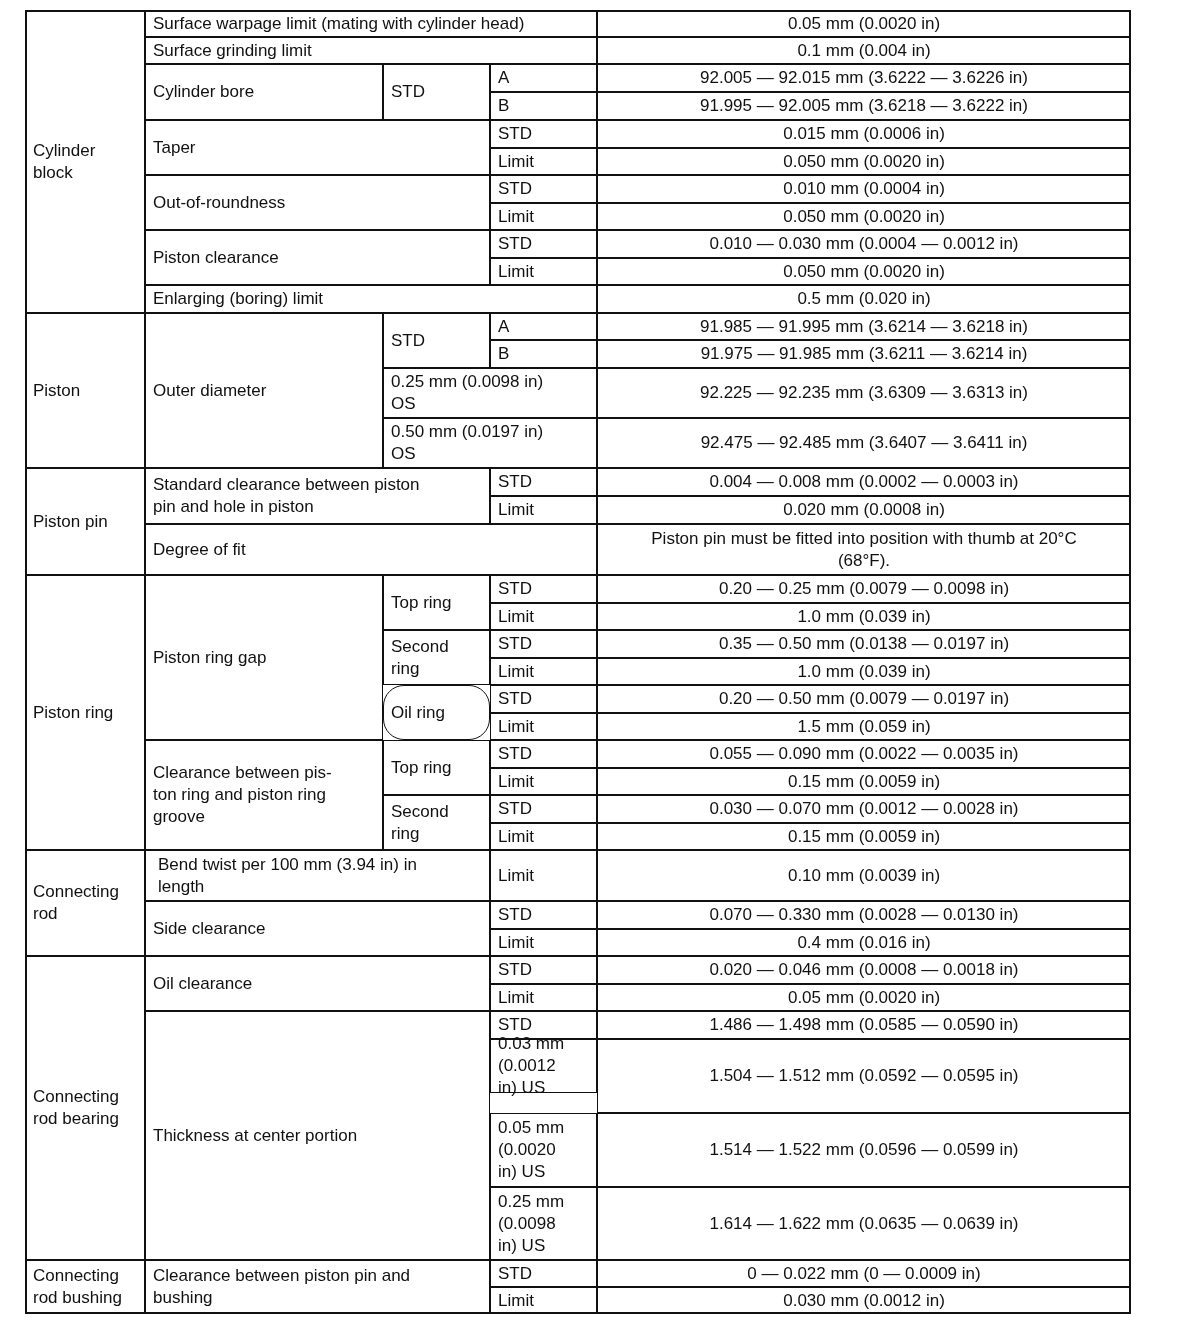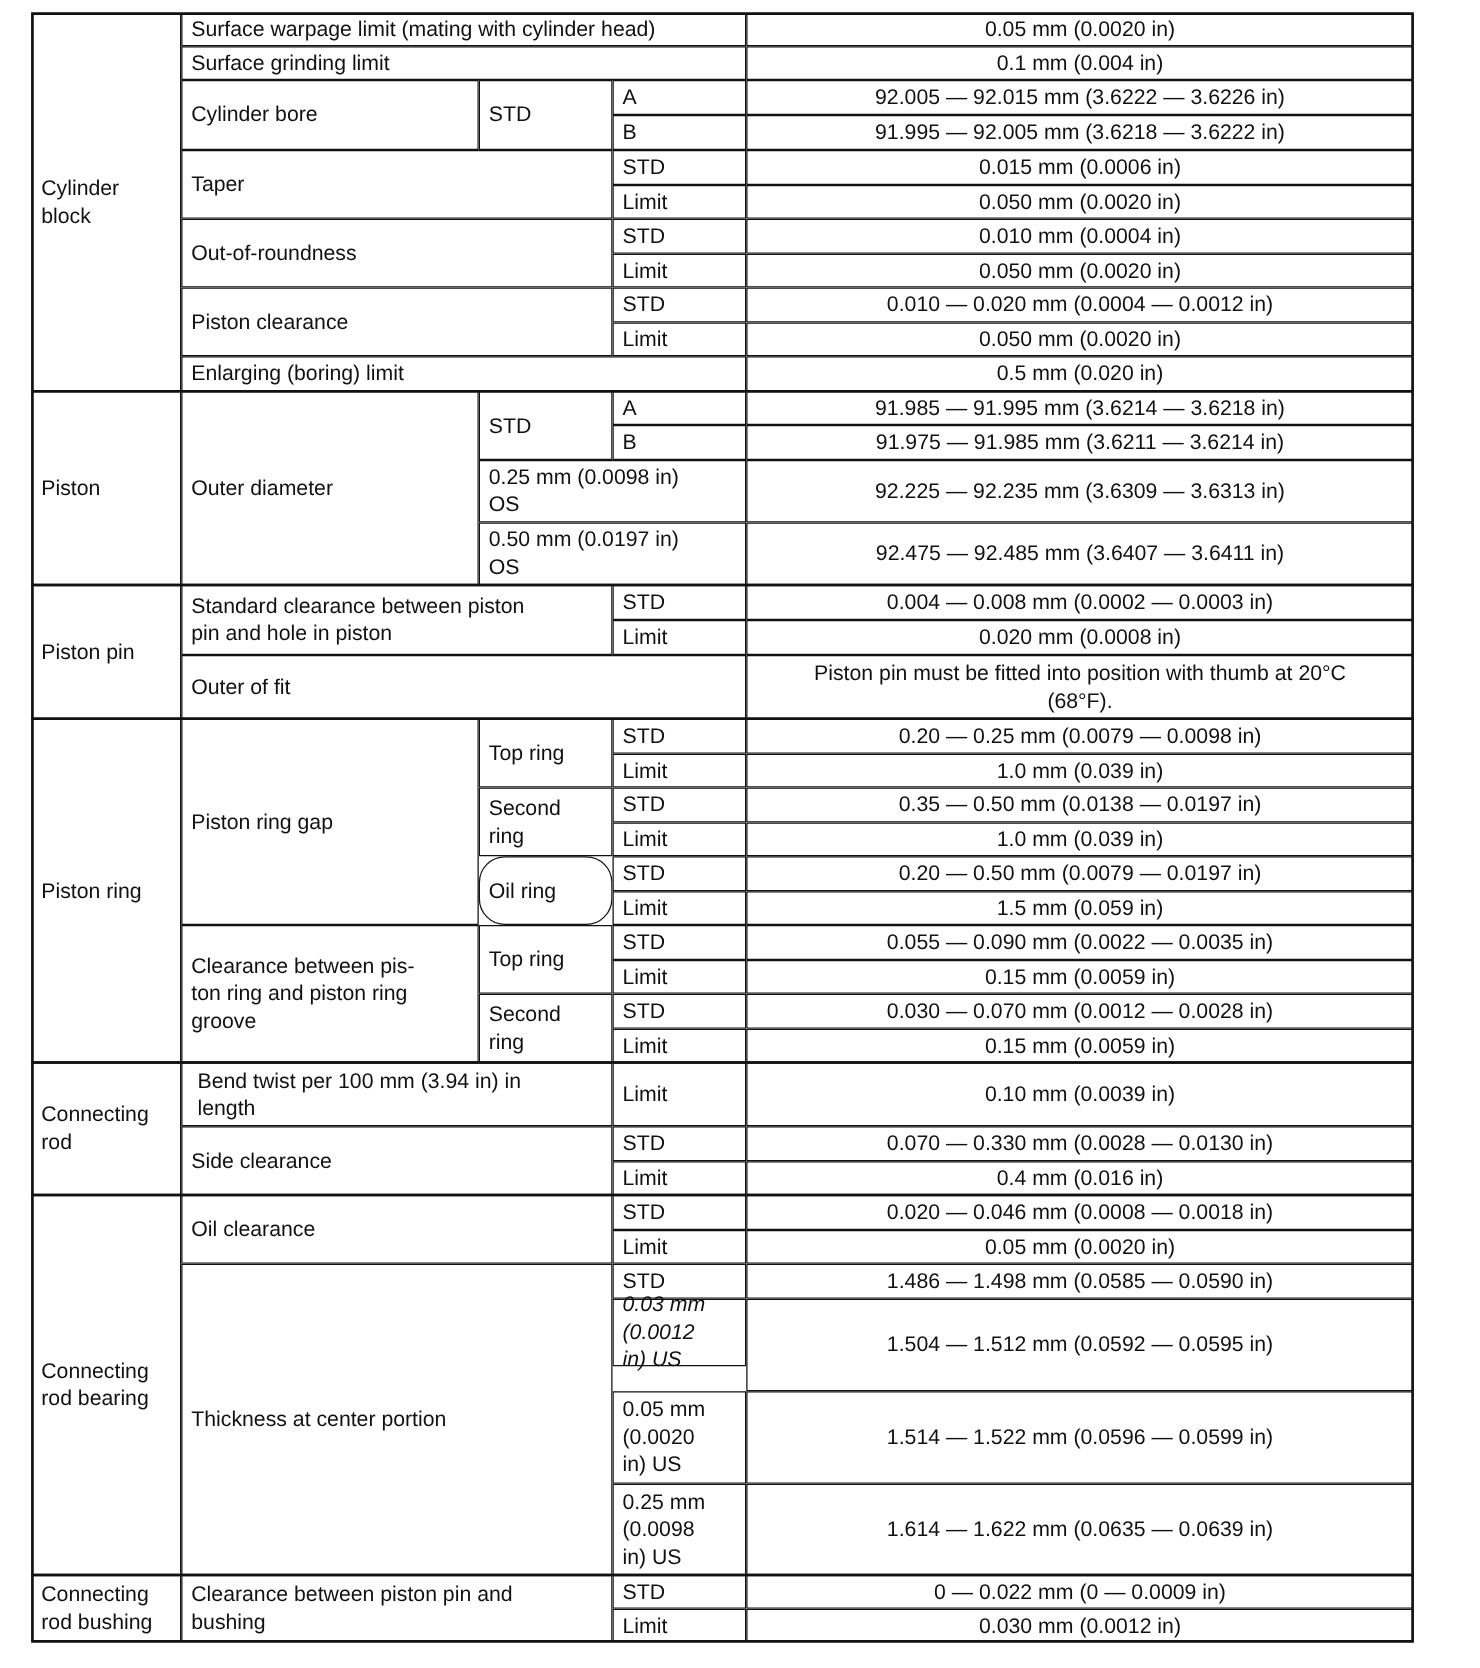--- a/index.html
+++ b/index.html
@@ -130,21 +130,21 @@
         <span>Piston clearance</span>
       </div>
     </div>
     <div class="c" style="left: 490px; top: 230px; width: 107px; height: 28px;">
       <div>
         <span>STD</span>
       </div>
     </div>
     <div class="c center" style="left: 597px; top: 230px; width: 534px; height: 28px;">
       <div>
-        <span>0.010 — 0.020 mm (0.0004 — 0.0012 in)</span>
+        <span>0.010 — 0.030 mm (0.0004 — 0.0012 in)</span>
       </div>
     </div>
     <div class="c" style="left: 490px; top: 258px; width: 107px; height: 27px;">
       <div>
         <span>Limit</span>
       </div>
     </div>
     <div class="c center" style="left: 597px; top: 258px; width: 534px; height: 27px;">
       <div>
         <span>0.050 mm (0.0020 in)</span>
@@ -243,21 +243,21 @@
         <span>Limit</span>
       </div>
     </div>
     <div class="c center" style="left: 597px; top: 496px; width: 534px; height: 28px;">
       <div>
         <span>0.020 mm (0.0008 in)</span>
       </div>
     </div>
     <div class="c" style="left: 145px; top: 524px; width: 452px; height: 51px;">
       <div>
-        <span>Outer of fit</span>
+        <span>Degree of fit</span>
       </div>
     </div>
     <div class="c center" style="left: 597px; top: 524px; width: 534px; height: 51px;">
       <div>
         <span>Piston pin must be fitted into position with thumb at 20°C</span>
         <span>(68°F).</span>
       </div>
     </div>
     <div class="c" style="left: 25px; top: 575px; width: 120px; height: 275px;">
       <div>
@@ -489,21 +489,21 @@
     <div class="c" style="left: 490px; top: 1011px; width: 107px; height: 28px;">
       <div>
         <span>STD</span>
       </div>
     </div>
     <div class="c center" style="left: 597px; top: 1011px; width: 534px; height: 28px;">
       <div>
         <span>1.486 — 1.498 mm (0.0585 — 0.0590 in)</span>
       </div>
     </div>
-    <div class="c" style="left: 490px; top: 1039px; width: 107px; height: 54px; font-style: italic;">
+    <div class="c" style="left: 490px; top: 1039px; width: 107px; height: 54px;">
       <div>
         <span>0.03 mm</span>
         <span>(0.0012</span>
         <span>in) US</span>
       </div>
     </div>
     <div class="c center" style="left: 597px; top: 1039px; width: 534px; height: 74px;">
       <div>
         <span>1.504 — 1.512 mm (0.0592 — 0.0595 in)</span>
       </div>

